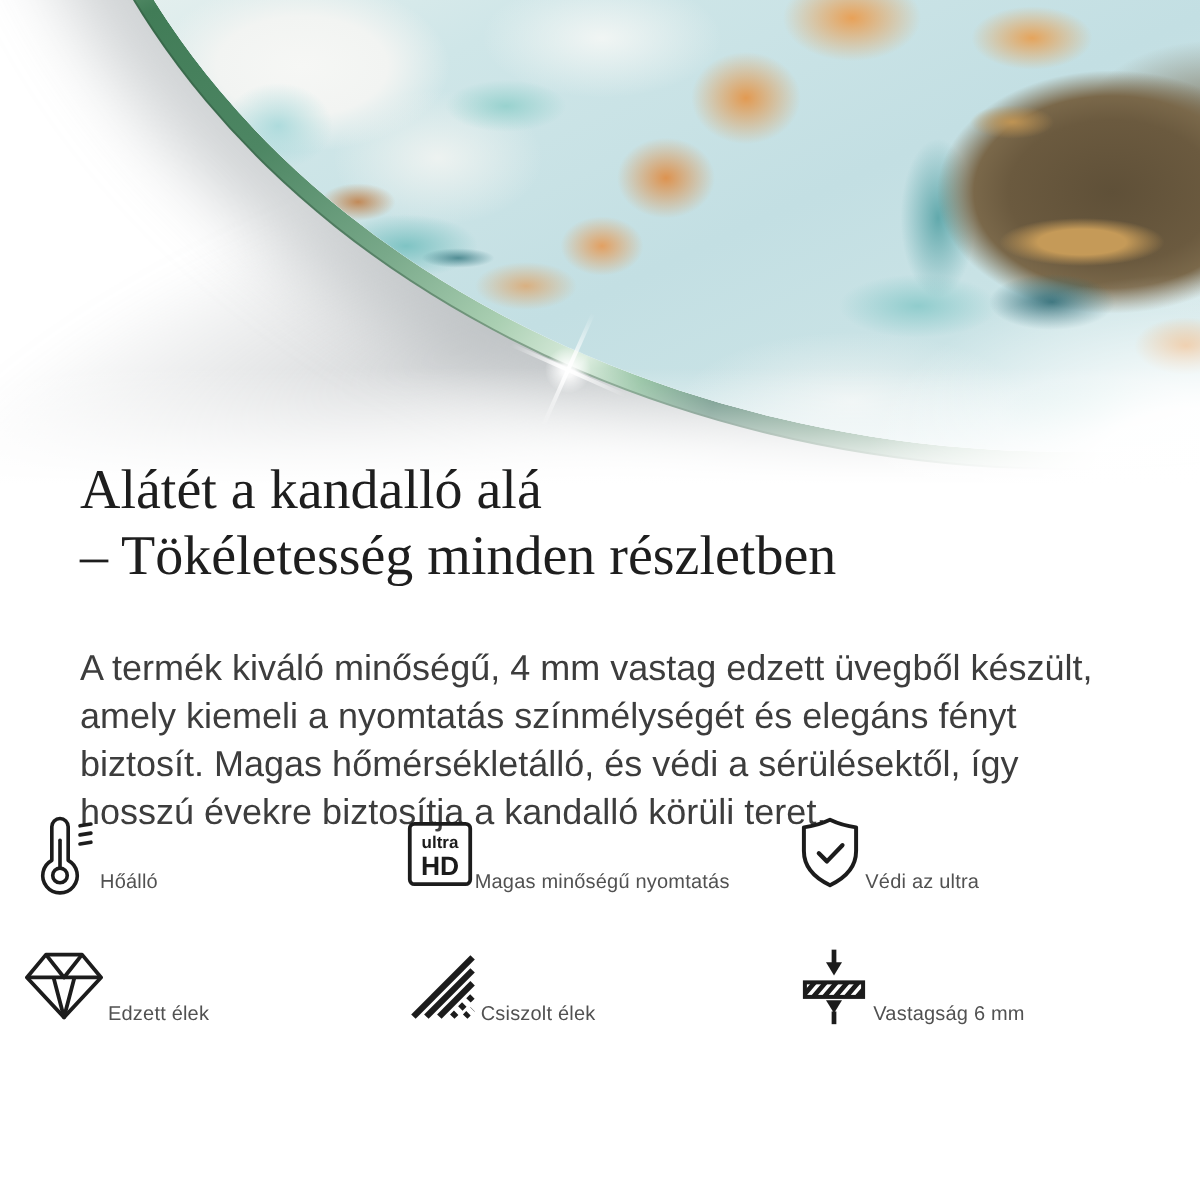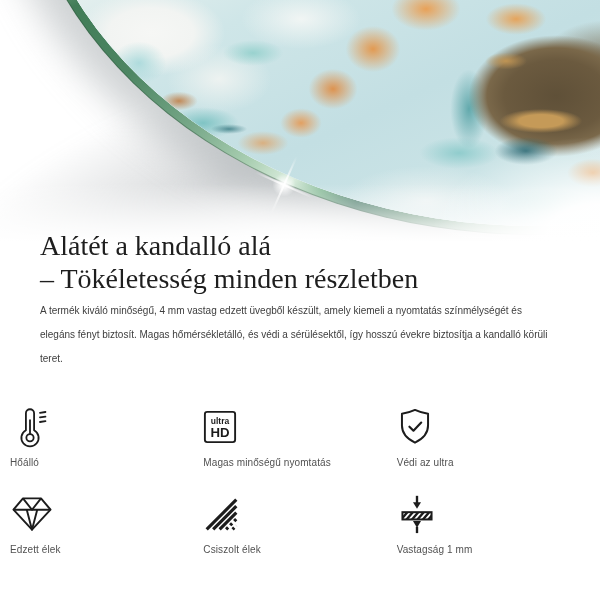--- a/index.html
+++ b/index.html
@@ -77,27 +77,27 @@
 
   .hero-fog{position:absolute;inset:0;z-index:4;pointer-events:none;
     background:
       radial-gradient(ellipse 240px 140px at 100% 97%, rgba(255,255,255,0.97) 22%, rgba(255,255,255,0) 70%),
       linear-gradient(to bottom, rgba(255,255,255,0) 76%, rgba(255,255,255,0.75) 93%, #ffffff 100%);}
 
   
   .title{position:absolute;left:40px;top:229px;z-index:5;
     font-family:"Liberation Serif","DejaVu Serif",serif;font-size:28px;line-height:33px;
     color:#1e1e1e;font-weight:400;}
-  .desc{position:absolute;left:40px;top:299px;width:512px;
-    font-size:10px;line-height:24px;color:#3d3d3d;}
+  .desc{position:absolute;left:40px;top:322px;width:512px;
+    font-size:18px;line-height:24px;color:#3d3d3d;}
 
   
   .features{position:absolute;left:10px;top:405px;width:580px;
     display:grid;grid-template-columns:repeat(3,1fr);row-gap:22px;}
-  .feature{display:flex;flex-direction:column;align-items:flex-start;}
+  .feature{display:flex;align-items:flex-end;}
   .icon-wrap{height:44px;display:flex;align-items:center;justify-content:center;}
   .feature-label{margin-top:6px;font-size:10px;line-height:15px;color:#515151;letter-spacing:.1px;}
   .ic{stroke:#1c1c1c;fill:none;stroke-width:2;}
   svg text{font-family:"Liberation Sans","DejaVu Sans",sans-serif;}
 </style>
 </head>
 <body>
 
 <div class="page">
 
@@ -199,17 +199,17 @@
           <g clip-path="url(#barclip)" stroke="#1c1c1c" stroke-width="2.6">
             <path d="M2 33l12-14M8 33l12-14M14 33l12-14M20 33l12-14M26 33l12-14M32 33l12-14M38 33l12-14"></path>
           </g>
           <rect x="6" y="22" width="32" height="8" fill="none" stroke="#1c1c1c" stroke-width="2.2"></rect>
           <line x1="22" y1="4" x2="22" y2="12" stroke="#1c1c1c" stroke-width="2.6"></line>
           <path d="M17.6 11h8.8L22 18.2Z" fill="#1c1c1c"></path>
           <line x1="22" y1="45" x2="22" y2="38" stroke="#1c1c1c" stroke-width="2.6"></line>
           <path d="M17.6 39h8.8L22 31.8Z" fill="#1c1c1c" transform="rotate(180 22 35.4)"></path>
         </svg>
       </div>
-      <div class="feature-label">Vastagság 1 mm</div>
+      <div class="feature-label">Vastagság 6 mm</div>
     </div>
 
   </div>
 </div>
 
 </body></html>

